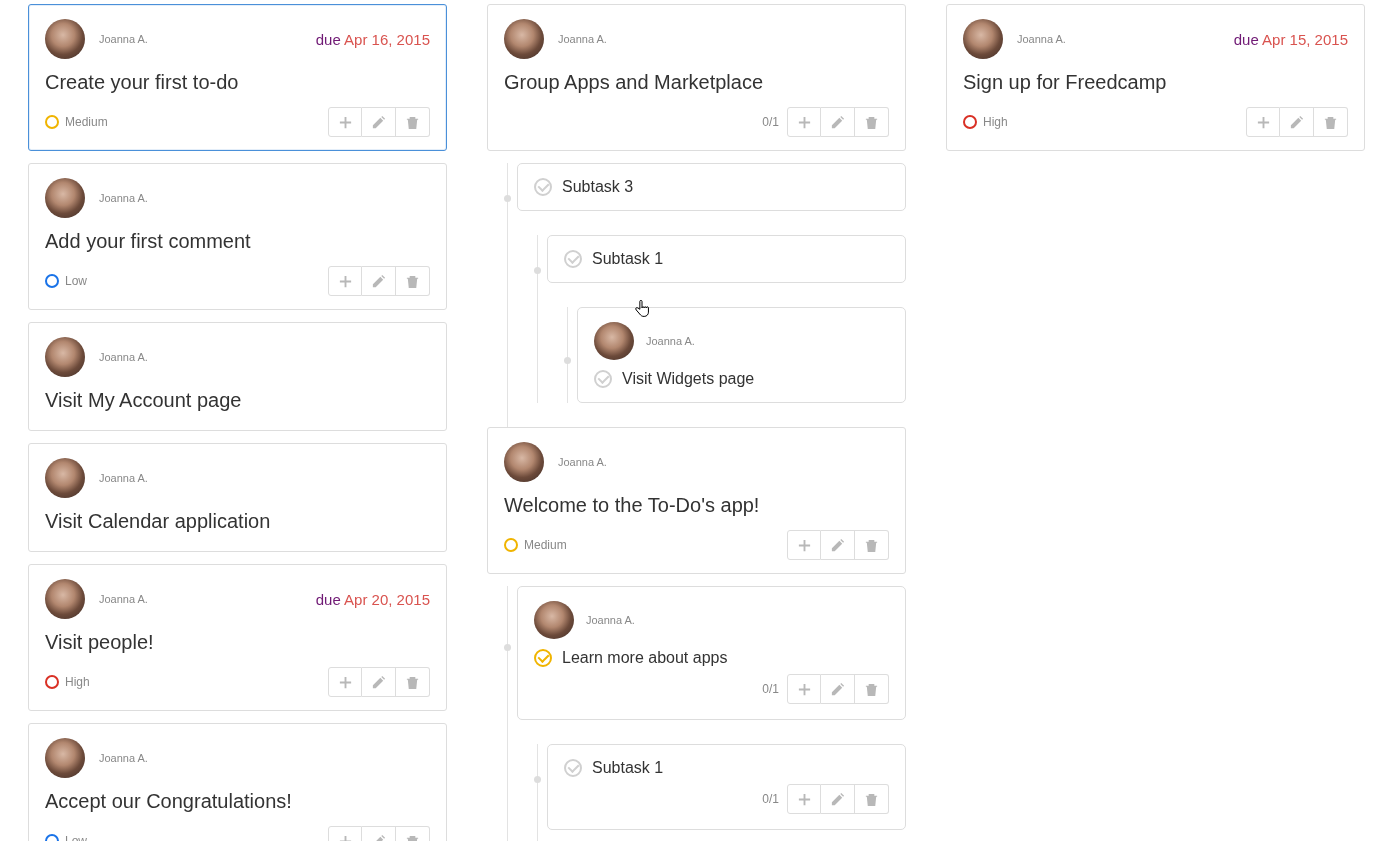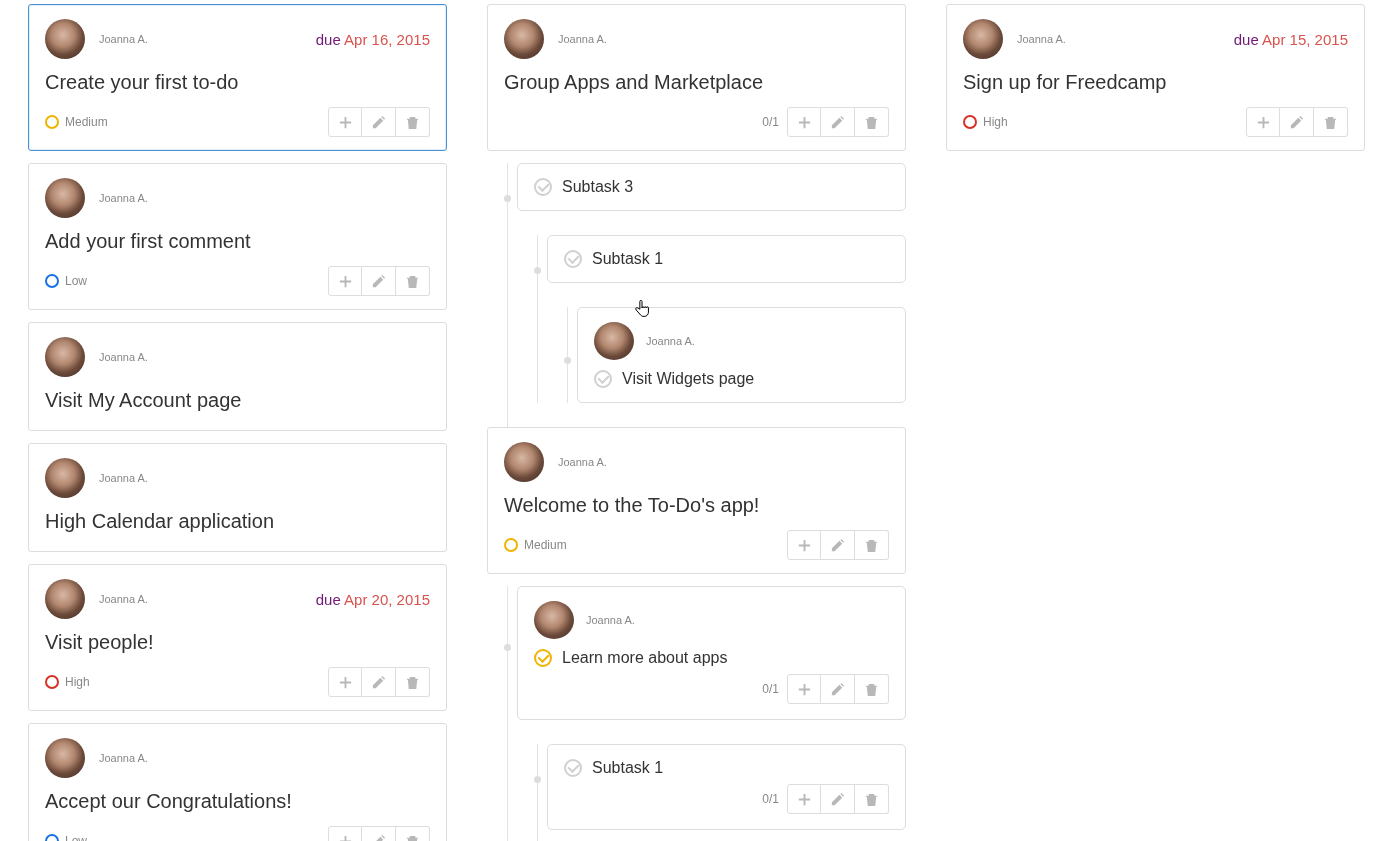--- a/index.html
+++ b/index.html
@@ -173,21 +173,21 @@
       <span class="assignee">Joanna A.</span>
     </div>
     <div class="card-title">Visit My Account page</div>
   </div>
 
   <div class="card">
     <div class="card-header">
       <div class="avatar"></div>
       <span class="assignee">Joanna A.</span>
     </div>
-    <div class="card-title">High Calendar application</div>
+    <div class="card-title">Visit Calendar application</div>
   </div>
 
   <div class="card">
     <div class="card-header">
       <div class="avatar"></div>
       <span class="assignee">Joanna A.</span>
       <span class="due-wrap">
         <span class="due-label">due </span><span class="due-date">Apr 20, 2015</span>
       </span>
     </div>

